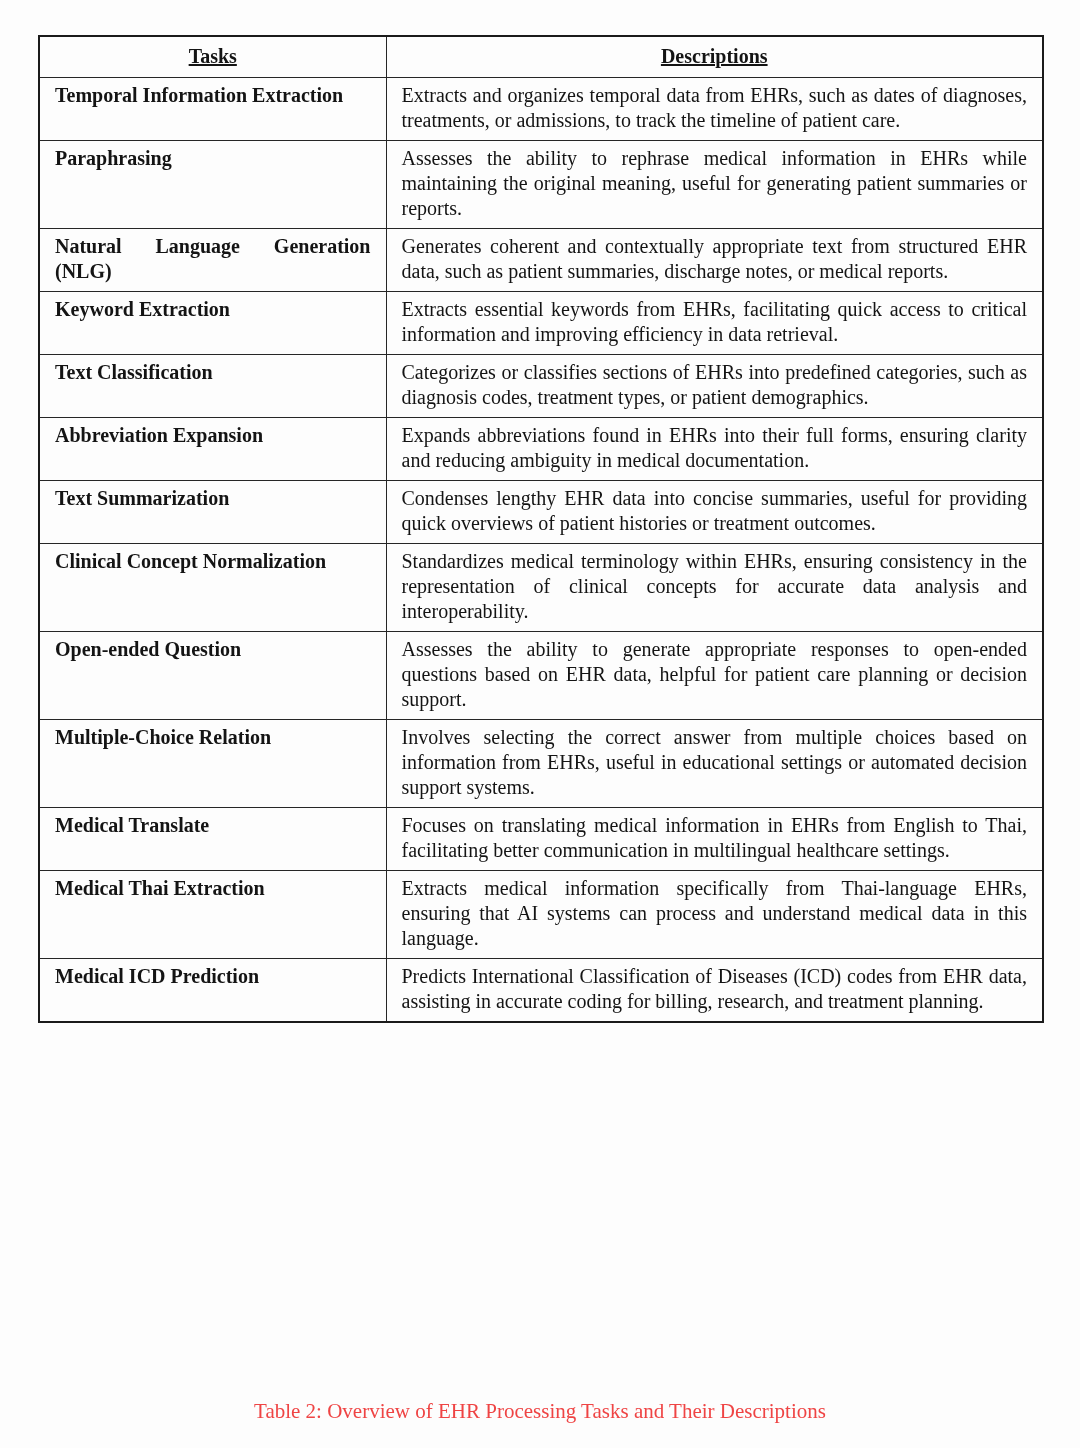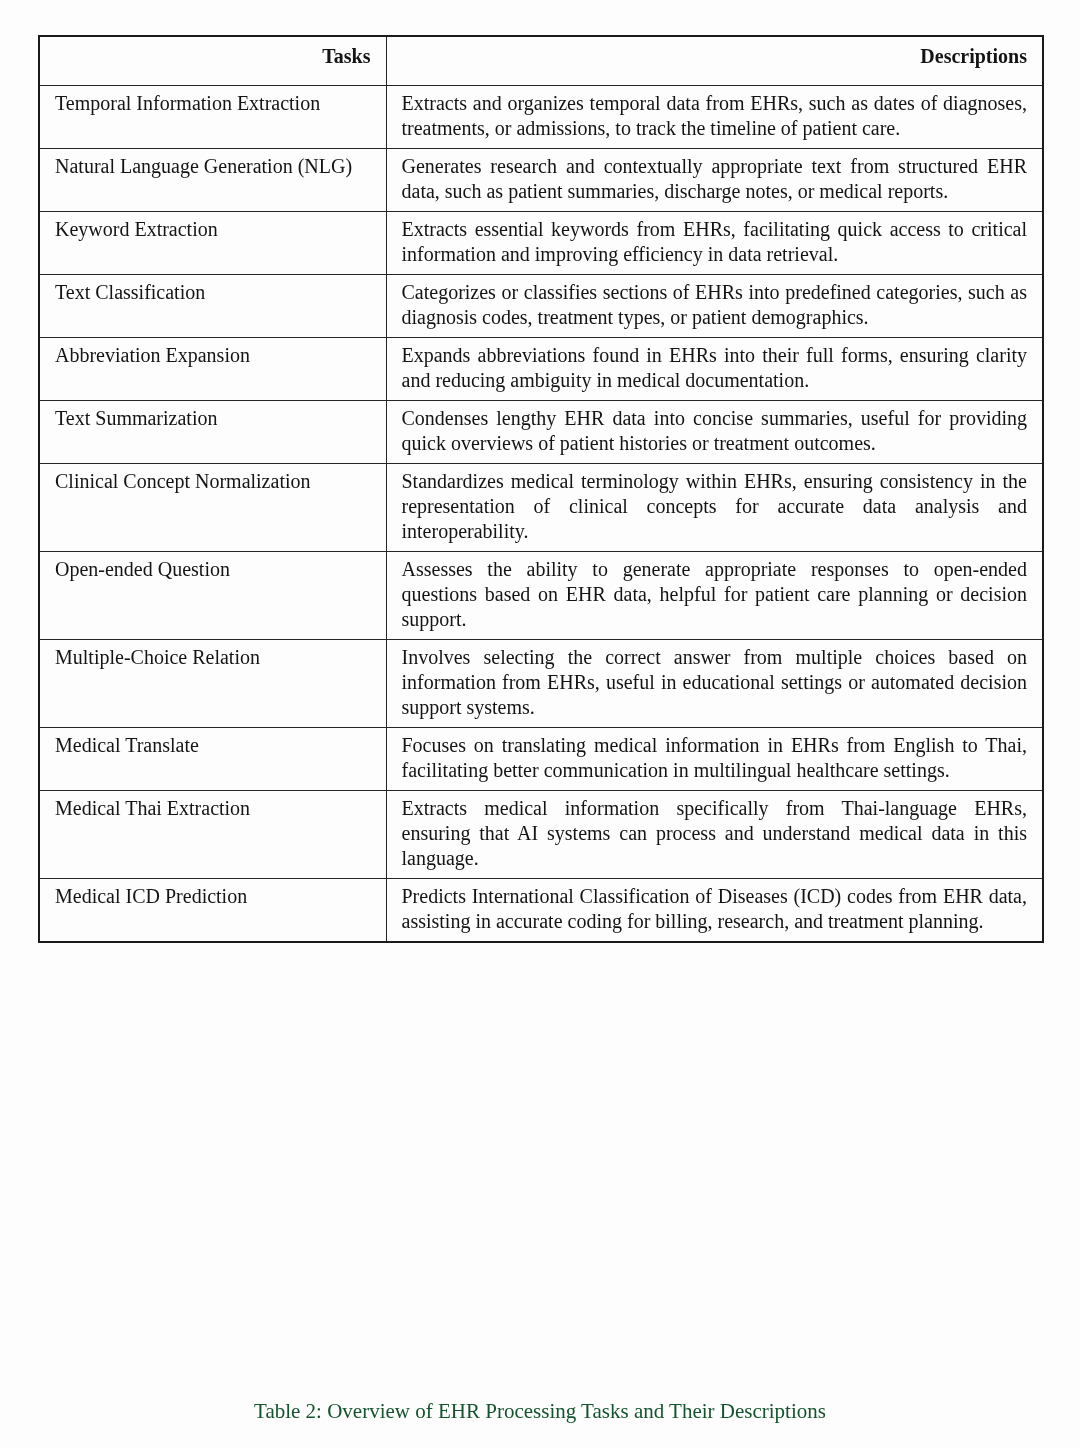--- a/index.html
+++ b/index.html
@@ -31,40 +31,41 @@
   table.ehr-table th,
   table.ehr-table td {
     border: 1px solid #262626;
     vertical-align: top;
     padding: 5px 15px 7px 15px;
     font-size: 20px;
     line-height: 25px;
   }
   table.ehr-table th {
     font-weight: bold;
-    text-align: right;
+    text-align: center;
     padding-top: 7px;
-    padding-bottom: 16px;
+    padding-bottom: 8px;
+    text-decoration: underline;
   }
   td.task-cell {
-    font-weight: normal;
+    font-weight: bold;
     text-align: justify;
   }
   td.desc-cell {
     text-align: justify;
   }
   .caption {
     position: absolute;
     top: 1398px;
     left: 0;
     width: 1080px;
     text-align: center;
     font-size: 21px;
     line-height: 26px;
-    color: #14532d;
+    color: #ef4444;
   }
 </style>
 </head>
 <body>
 
 <div class="page">
 
   <table class="ehr-table">
     <colgroup>
       <col class="task-col">
@@ -75,22 +76,26 @@
         <th>Tasks</th>
         <th>Descriptions</th>
       </tr>
     </thead>
     <tbody>
       <tr>
         <td class="task-cell">Temporal Information Extraction</td>
         <td class="desc-cell">Extracts and organizes temporal data from EHRs, such as dates of diagnoses, treatments, or admissions, to track the timeline of patient care.</td>
       </tr>
       <tr>
+        <td class="task-cell">Paraphrasing</td>
+        <td class="desc-cell">Assesses the ability to rephrase medical information in EHRs while maintaining the original meaning, useful for generating patient summaries or reports.</td>
+      </tr>
+      <tr>
         <td class="task-cell">Natural Language Generation (NLG)</td>
-        <td class="desc-cell">Generates research and contextually appropriate text from structured EHR data, such as patient summaries, discharge notes, or medical reports.</td>
+        <td class="desc-cell">Generates coherent and contextually appropriate text from structured EHR data, such as patient summaries, discharge notes, or medical reports.</td>
       </tr>
       <tr>
         <td class="task-cell">Keyword Extraction</td>
         <td class="desc-cell">Extracts essential keywords from EHRs, facilitating quick access to critical information and improving efficiency in data retrieval.</td>
       </tr>
       <tr>
         <td class="task-cell">Text Classification</td>
         <td class="desc-cell">Categorizes or classifies sections of EHRs into predefined categories, such as diagnosis codes, treatment types, or patient demographics.</td>
       </tr>
       <tr>

